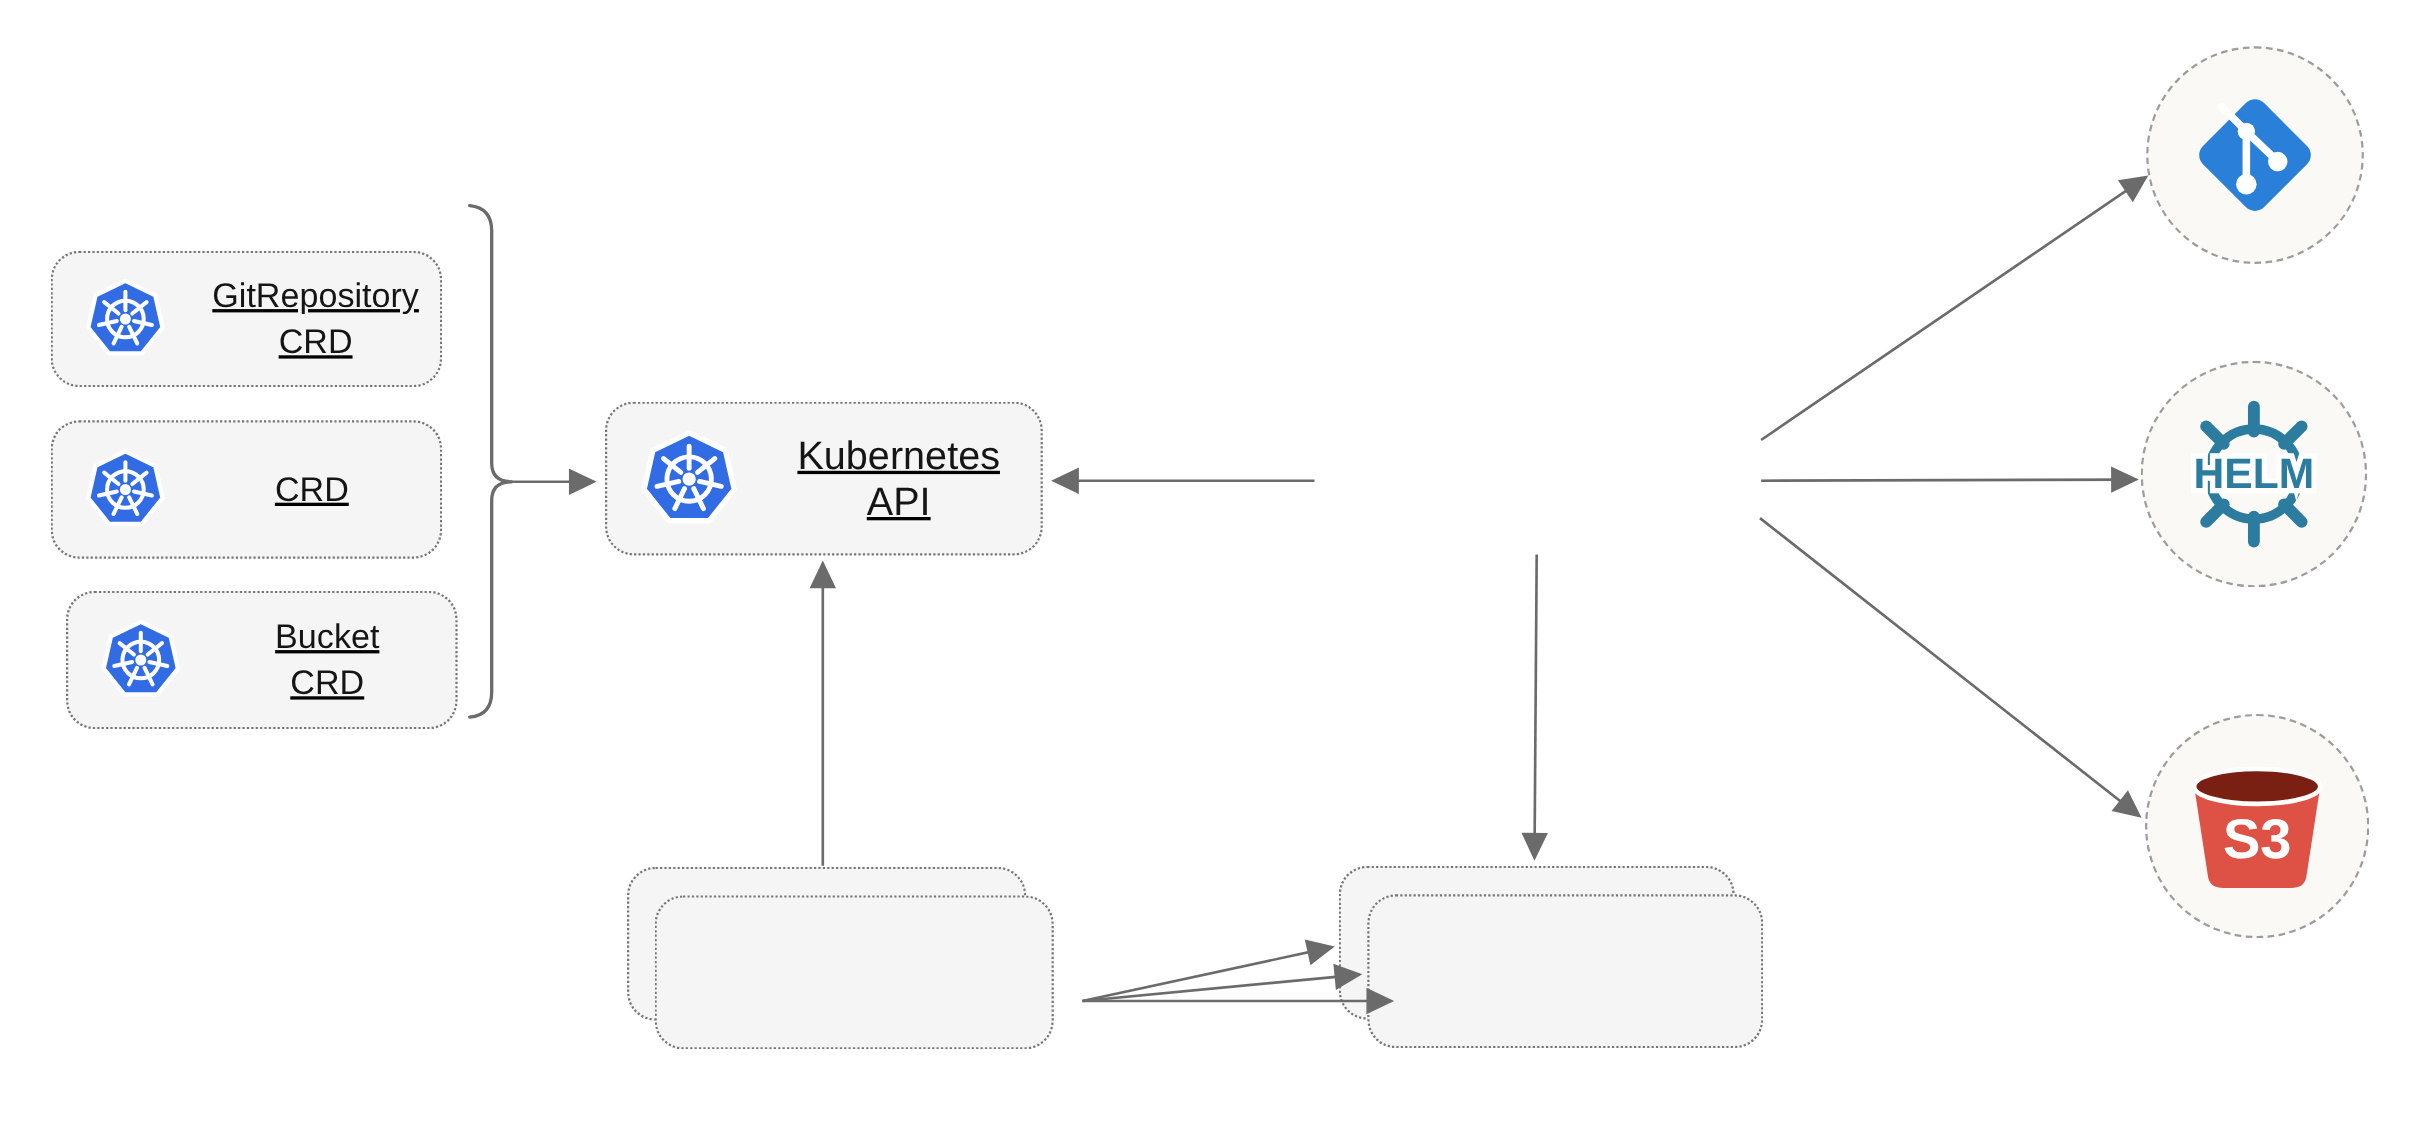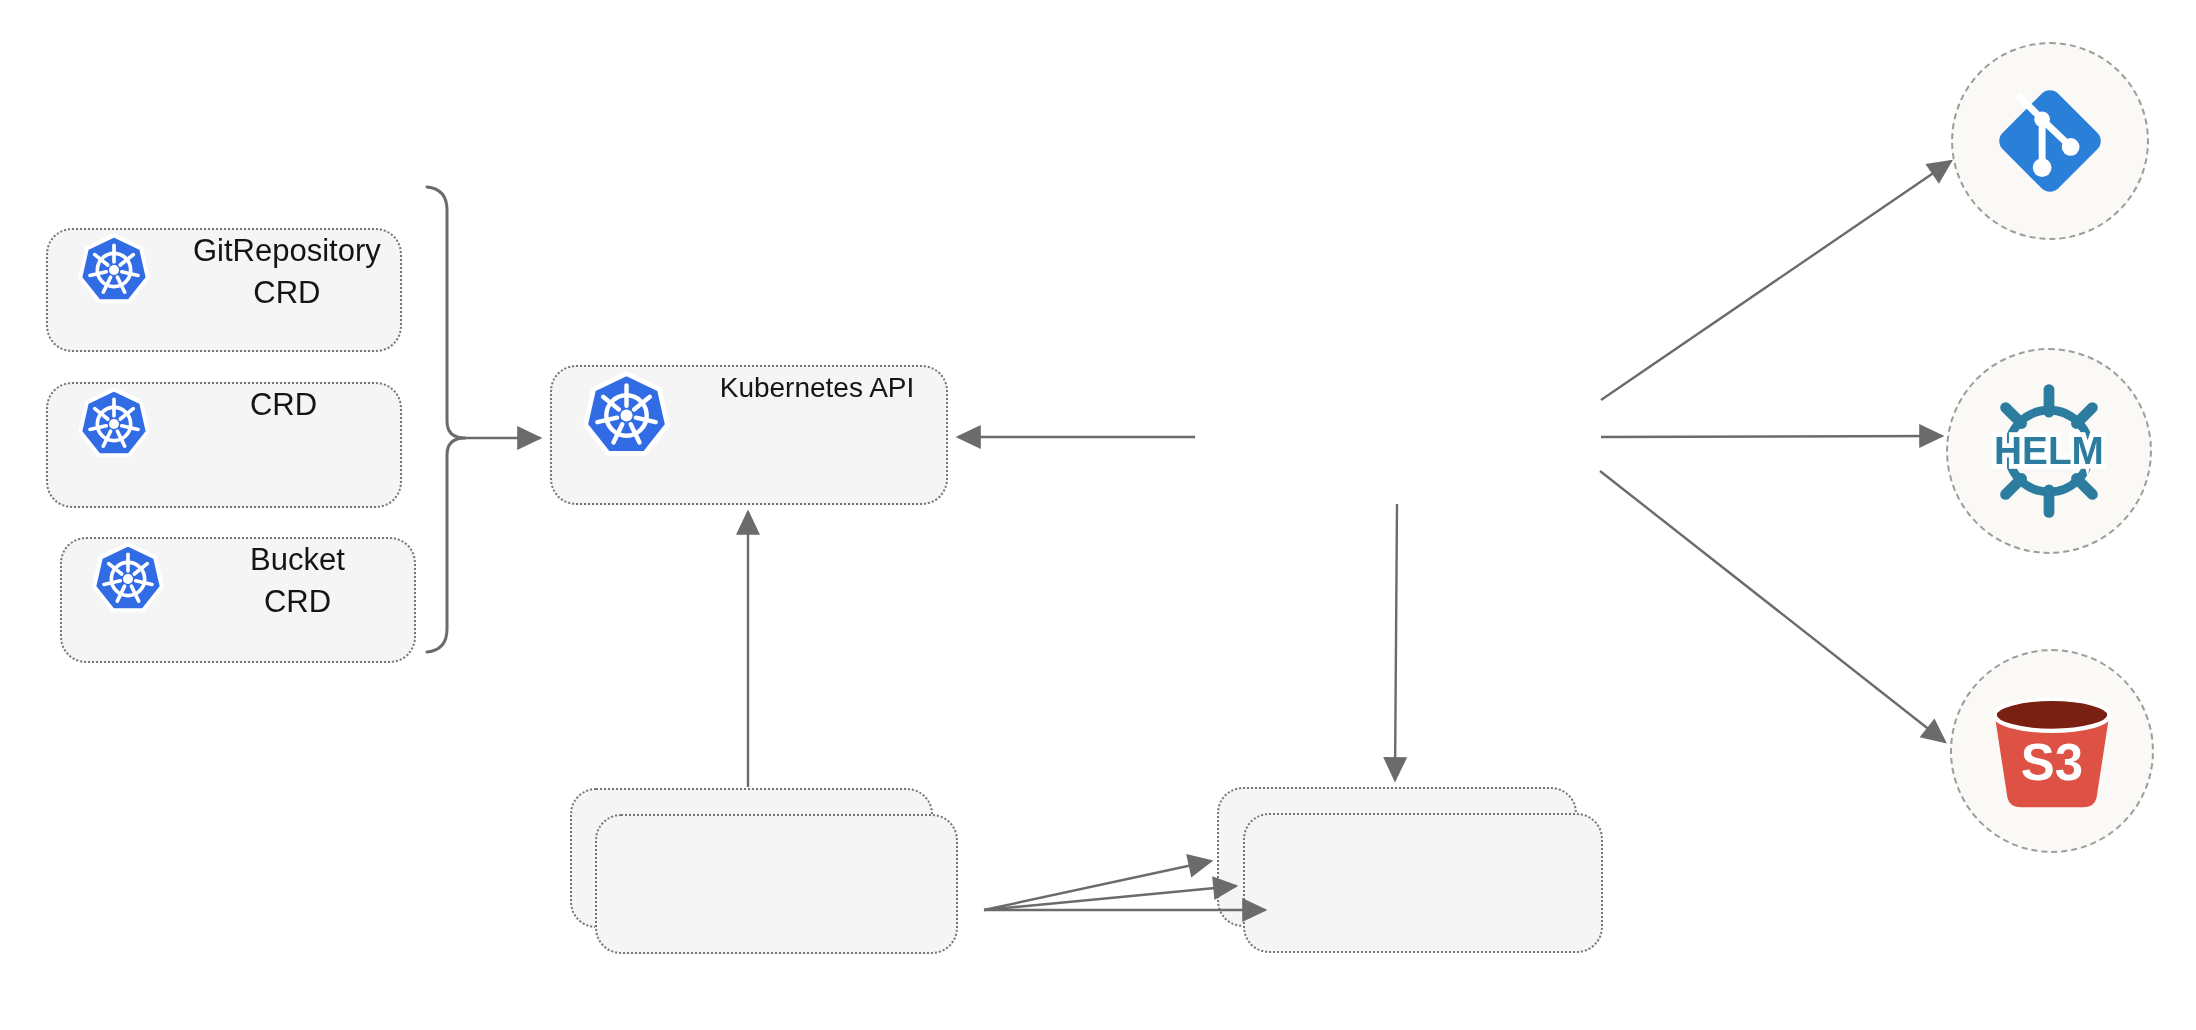--- a/index.html
+++ b/index.html
@@ -13,32 +13,34 @@
   }
   .node, .stack-layer {
     position: absolute;
     background: #f5f5f5;
     border: 2px dotted #757575;
     border-radius: 26px;
     box-sizing: border-box;
   }
   .node {
     display: flex;
+    align-items: center;
     gap: 39px;
     padding: 0 26px;
+    text-decoration: underline;
   }
   .label {
     flex: 1;
     text-align: center;
     color: #151515;
     font-size: 31px;
     line-height: 42px;
   }
   .label span { display: block; }
-  .single { font-size: 28px; }
+  .single { font-size: 36px; }
   .node-icon { flex: 0 0 auto; }
   .circle {
     position: absolute;
     border: 2px dashed #9c9c9c;
     border-radius: 50%;
     background: #faf9f6;
     display: flex;
     align-items: center;
     justify-content: center;
     box-sizing: border-box;
@@ -146,21 +148,21 @@
         <line x1="-31" y1="-45" x2="-8" y2="-22"></line>
         <line x1="-3" y1="-17" x2="16" y2="1"></line>
         <line x1="-8" y1="-13" x2="-8" y2="18"></line>
       </g>
       <circle cx="-8" cy="-22" r="8" fill="#ffffff"></circle>
       <circle cx="21" cy="6" r="9" fill="#ffffff"></circle>
       <circle cx="-8" cy="27" r="9.5" fill="#ffffff"></circle>
     </svg>
   </div>
 
-  <div class="circle" style="left:1946px; top:348px; width:206px; height:206px;">
+  <div class="circle" style="left:1946px; top:328px; width:206px; height:206px;">
     <svg width="140" height="140" viewBox="-65 -65 130 130">
       <circle cx="0" cy="0" r="38" fill="none" style="stroke:var(--helm-teal)" stroke-width="8"></circle>
       <g style="stroke:var(--helm-teal)" stroke-width="10" stroke-linecap="round">
         <line x1="0" y1="-36" x2="0" y2="-57"></line>
         <line x1="25.5" y1="-25.5" x2="40.3" y2="-40.3"></line>
         <line x1="-25.5" y1="-25.5" x2="-40.3" y2="-40.3"></line>
         <line x1="0" y1="36" x2="0" y2="57"></line>
         <line x1="-25.5" y1="25.5" x2="-40.3" y2="40.3"></line>
         <line x1="25.5" y1="25.5" x2="40.3" y2="40.3"></line>
       </g>

